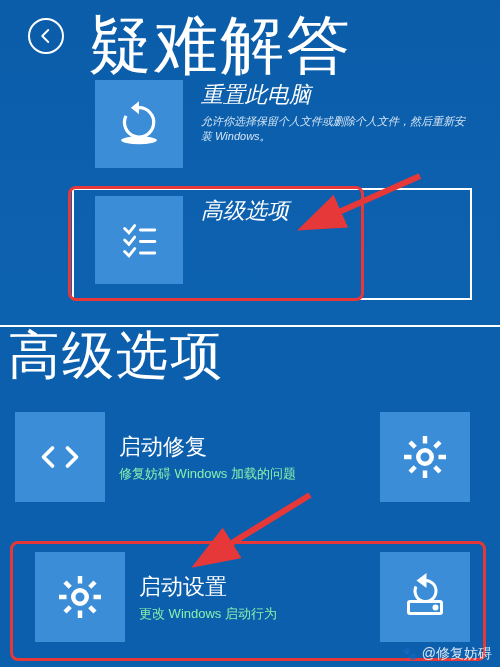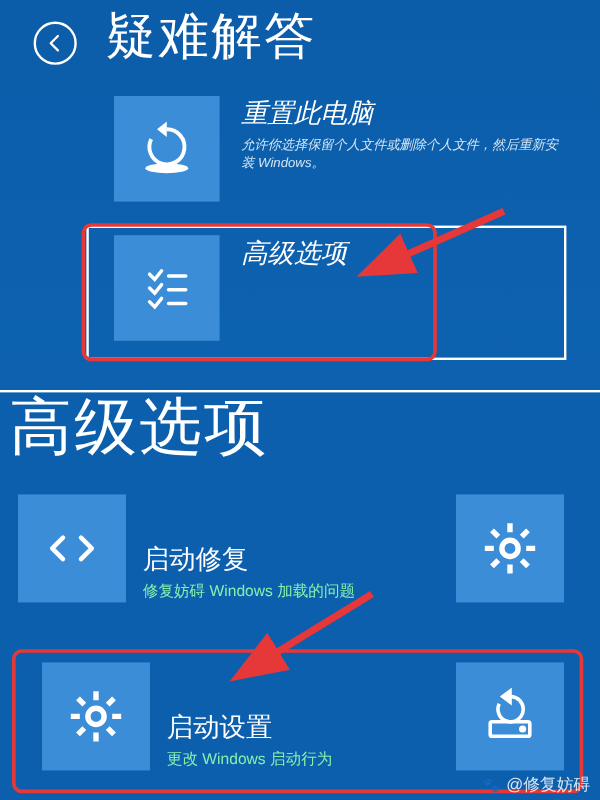--- a/index.html
+++ b/index.html
@@ -26,21 +26,21 @@
     border: 2px solid #fff;
     border-radius: 50%;
     display: flex; align-items: center; justify-content: center;
   }
   .back-btn svg { width: 18px; height: 18px; }
   .title {
     position: absolute;
     left: 88px;
     top: 2px;
     color: #fff;
-    font-size: 42px;
+    font-size: 64px;
     font-weight: 300;
     letter-spacing: 2px;
   }
   .tile-row {
     position: absolute;
     left: 95px;
     display: flex;
     align-items: flex-start;
   }
   .tile-row.r1 { top: 80px; }
@@ -80,21 +80,21 @@
     position: absolute;
     left: 8px; top: -6px;
     color: #fff;
     font-size: 52px;
     font-weight: 300;
     letter-spacing: 2px;
   }
   .grid-tile {
     position: absolute;
     display: flex;
-    align-items: flex-end;
+    align-items: center;
   }
   .tile-b1 { left: 15px; top: 85px; }
   .tile-b2 { left: 380px; top: 85px; }
   .tile-b3 { left: 15px; top: 225px; padding-left: 20px; }
   .tile-b4 { left: 380px; top: 225px; }
   .icon-bx {
     width: 90px; height: 90px;
     background: #3a8dd6;
     display: flex; align-items: center; justify-content: center;
     flex-shrink: 0;

